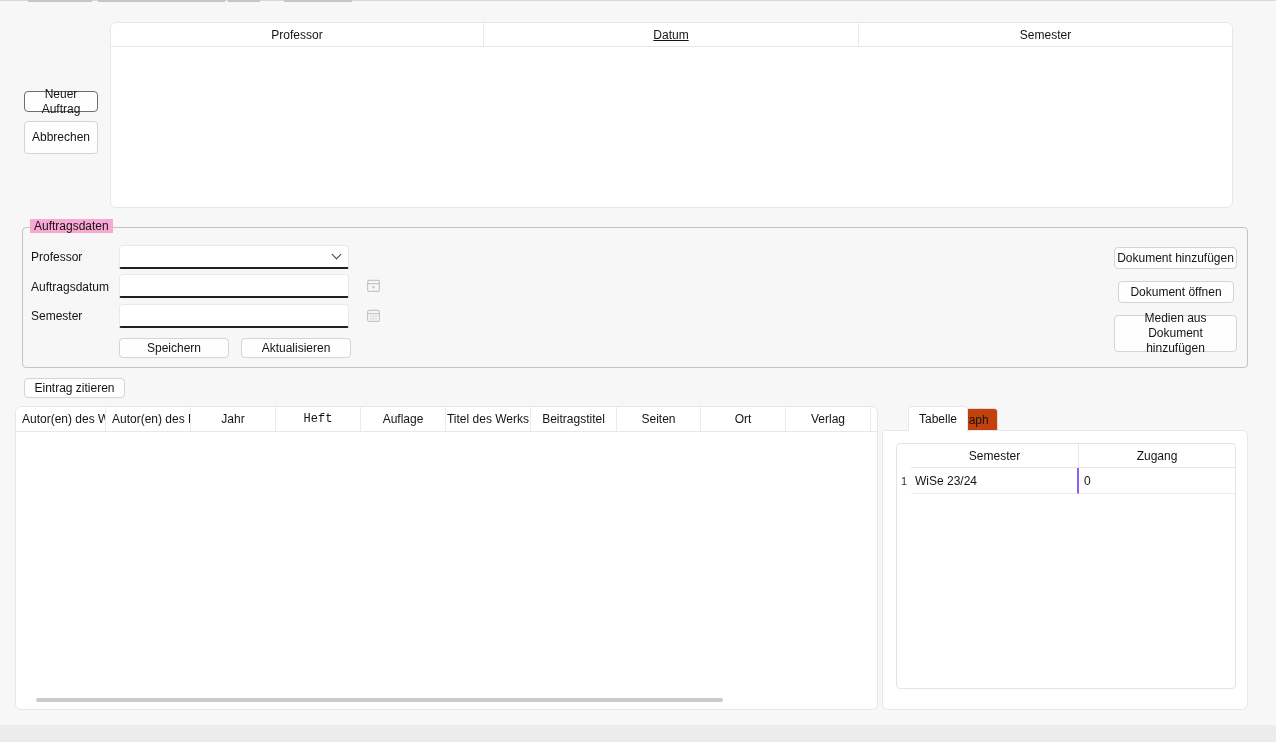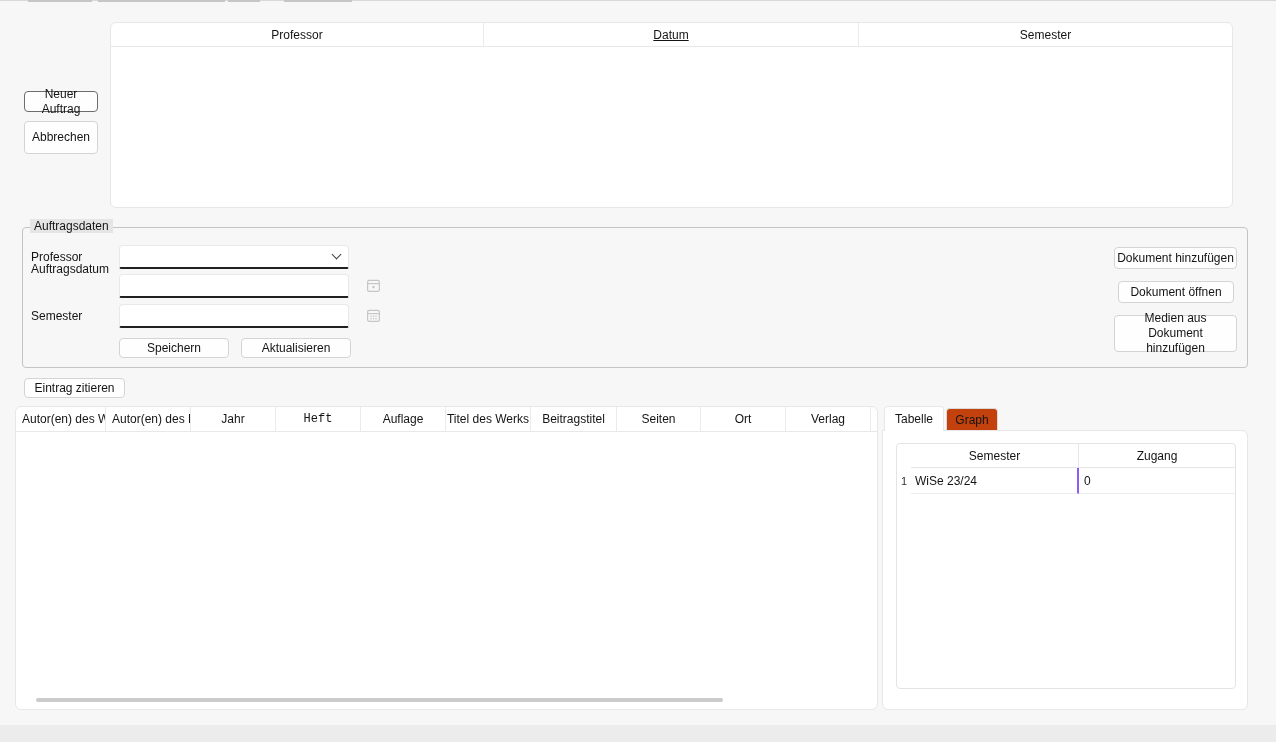--- a/index.html
+++ b/index.html
@@ -24,27 +24,27 @@
   .field {
     position:absolute; background:#fff; border:1px solid #e9e9e9; border-bottom:2px solid #202020;
     border-radius:4px 4px 2px 2px; display:flex; align-items:center; padding:0 8px;
   }
   .field input { border:none; outline:none; flex:1; font:12px "Liberation Sans",sans-serif; background:transparent; min-width:0; }
   .chevron {
     width:7px; height:7px; border-right:1.4px solid #3c3c3c; border-bottom:1.4px solid #3c3c3c;
     transform:rotate(45deg); margin-top:-4px;
   }
   .groupbox { position:absolute; border:1px solid #c4c4c4; border-radius:4px; }
-  .legend { position:absolute; top:-9px; left:7px; background:#e5e5e5; padding:0 4px; font-size:12px;text-align:right; }
+  .legend { position:absolute; top:-9px; left:7px; background:#f9a8d4; padding:0 4px; font-size:12px;text-align:right; }
   .label { position:absolute; font-size:12px; }
   .tab {
     position:absolute; display:flex; align-items:center; justify-content:center;
     border-radius:4px 4px 0 0; font-size:12px;
   }
-  .tab.active { background:#fff; border:1px solid #e7e7e7; border-bottom:none; z-index:2; }
+  .tab.active { background:#fff; border:1px solid #e7e7e7; border-bottom:none; z-index:2;margin-left:24px; }
   .tab.inactive { background:#c2410c; border:1px solid #dadada; border-bottom:none; }
   .topline { position:absolute; top:0; left:0; width:1276px; height:1px; background:#d8d8d8; }
   .topseg { position:absolute; top:0; height:2px; background:#c6c6c6; }
   .scrollbar-h { position:absolute; background:#cbcbcb; border-radius:2px; }
   .footer-strip { position:absolute; left:0; bottom:0; width:1276px; height:17px; background:#ececec; }
 </style>
 </head>
 <body>
 
 <div class="topline"></div>
@@ -67,21 +67,21 @@
 
 <div class="groupbox" style="left:22px;top:227px;width:1226px;height:141px;">
   <span class="legend">Auftragsdaten</span>
 
   <span class="label" style="left:8px;top:22px;">Professor</span>
   <div class="field" style="left:96px;top:17px;width:230px;height:24px;">
     <input type="text" value="" style="">
     <span class="chevron"></span>
   </div>
 
-  <span class="label" style="left:8px;top:34px;">Auftragsdatum</span>
+  <span class="label" style="left:8px;top:52px;">Auftragsdatum</span>
   <div class="field" style="left:96px;top:46px;width:230px;height:24px;">
     <input type="text" value="" style="">
   </div>
   <span class="abs" style="left:343px;top:50px;">
     <svg width="15" height="15" viewBox="0 0 15 15" fill="none" stroke="#c6c6c6" stroke-width="1.2">
       <rect x="1.6" y="2.4" width="11.8" height="11" rx="1.6"></rect>
       <line x1="1.6" y1="5.6" x2="13.4" y2="5.6"></line>
       <rect x="6.4" y="8" width="2.2" height="2.2" fill="#c6c6c6" stroke="none"></rect>
     </svg>
   </span>

